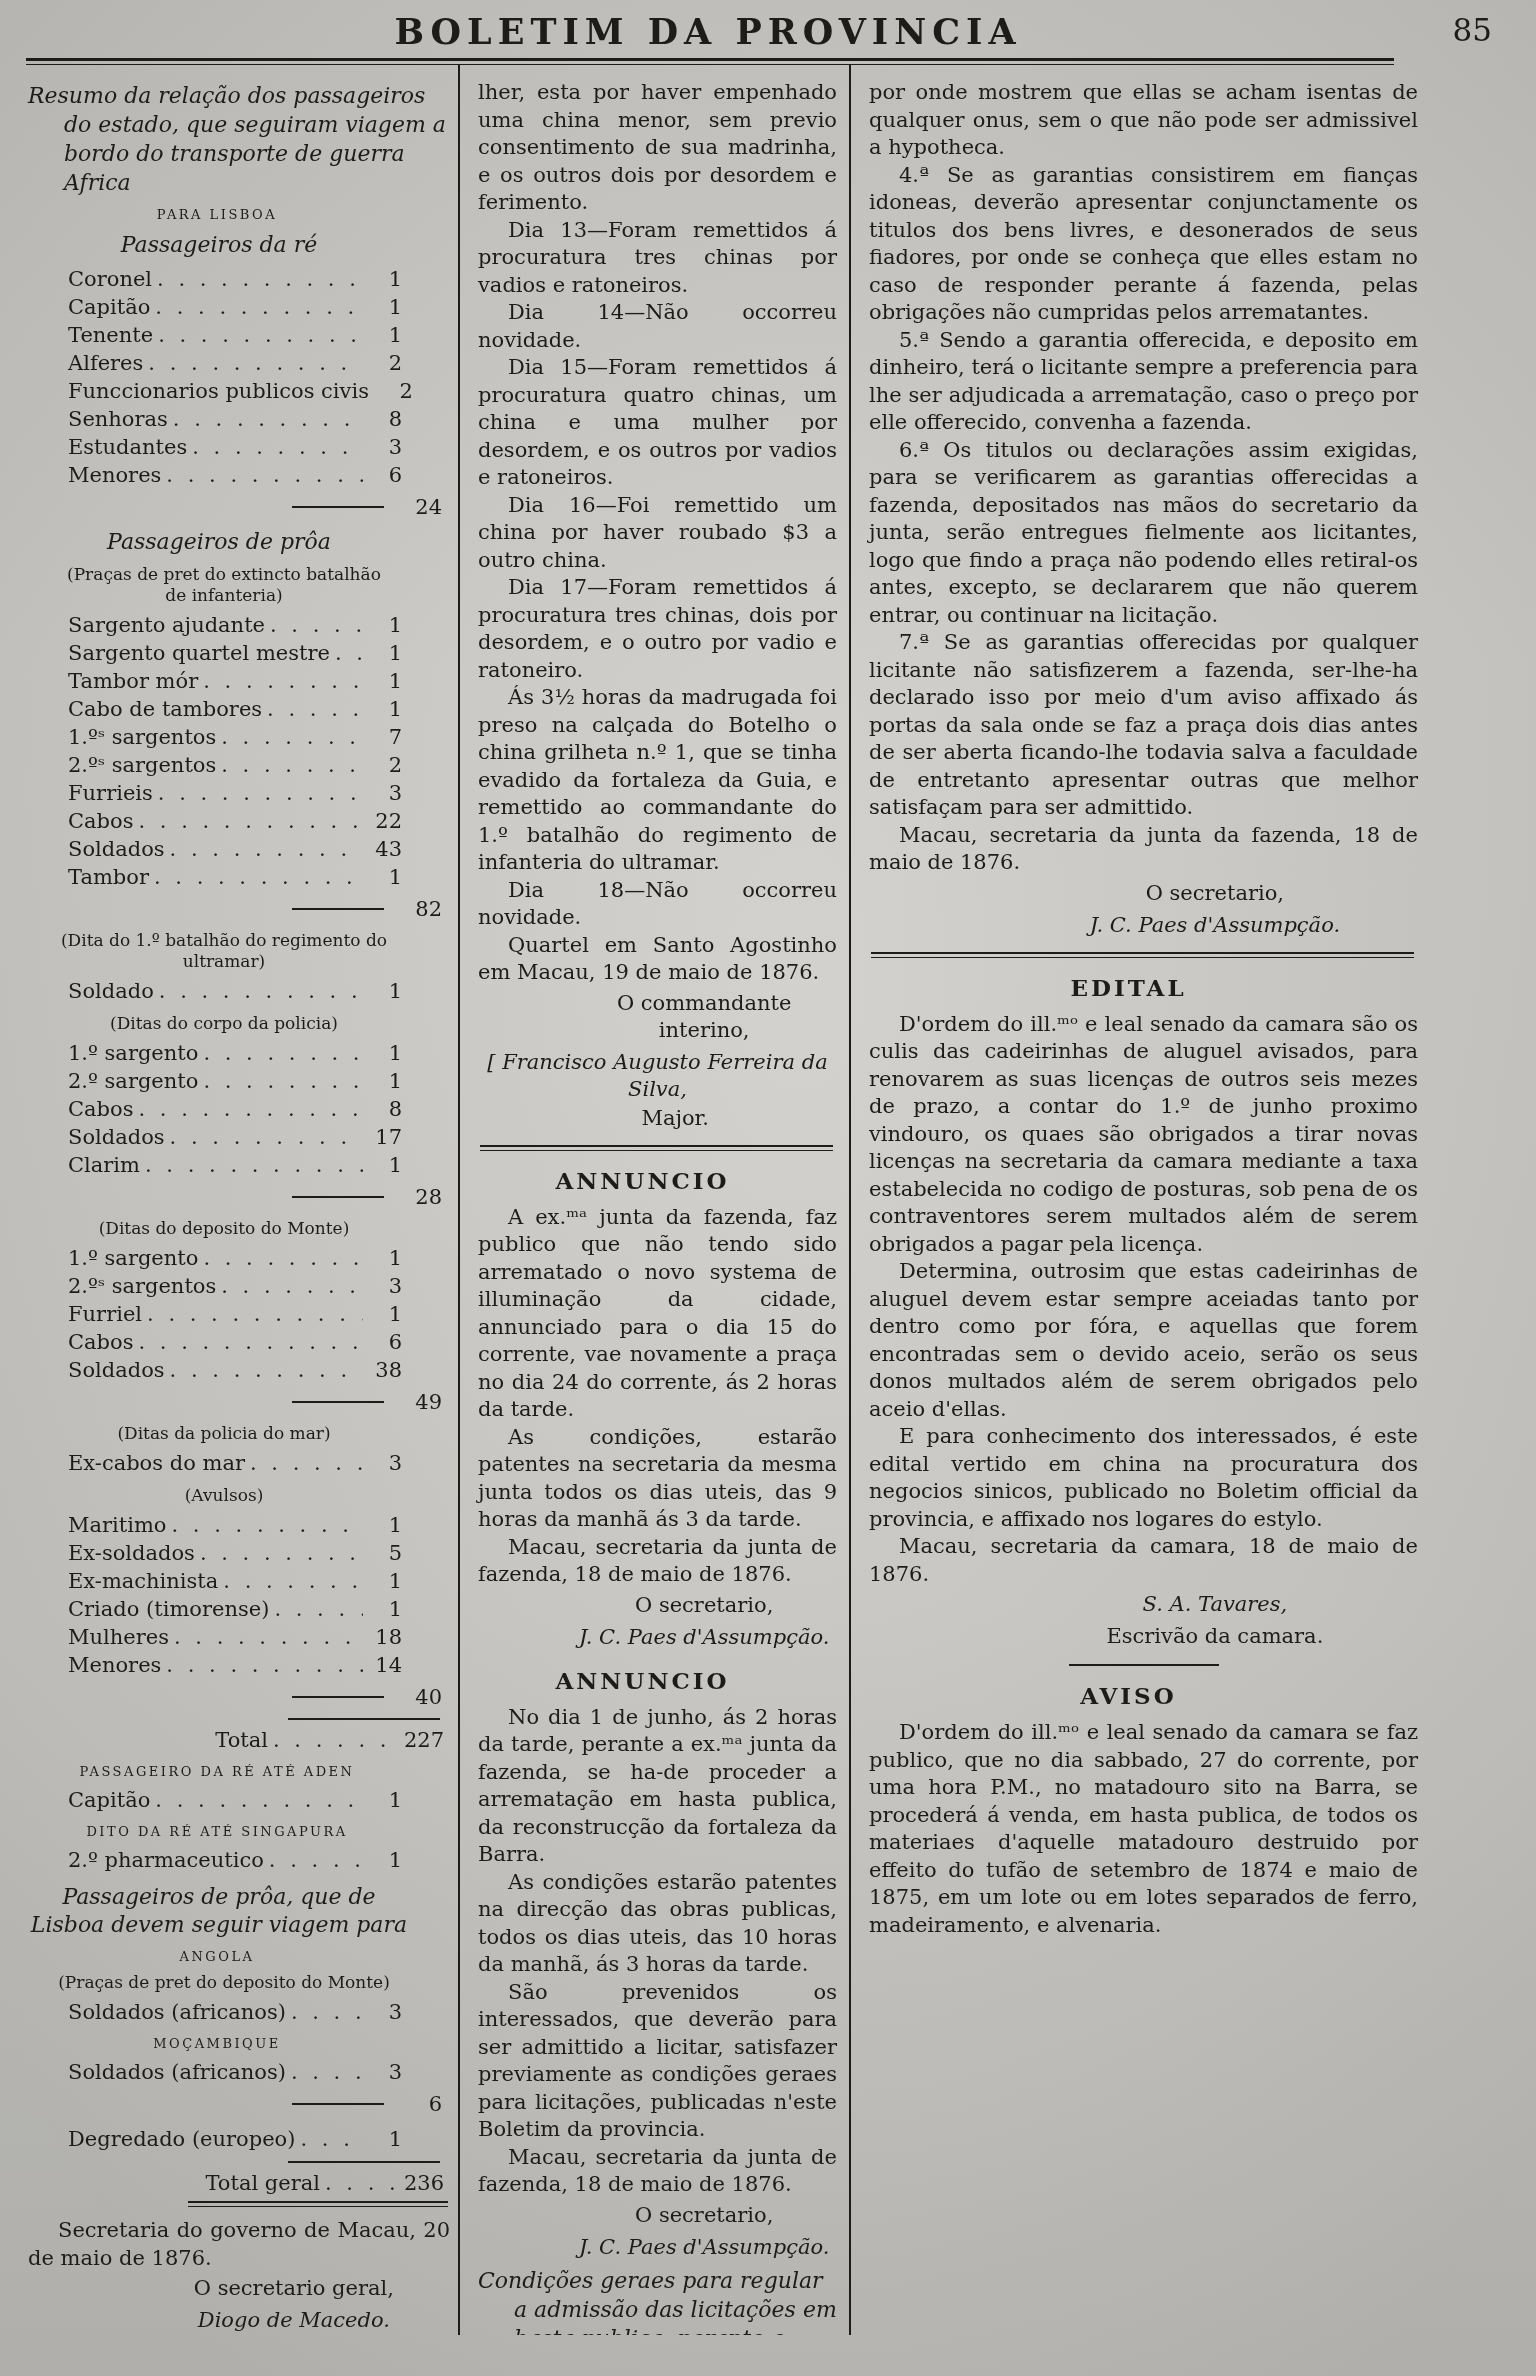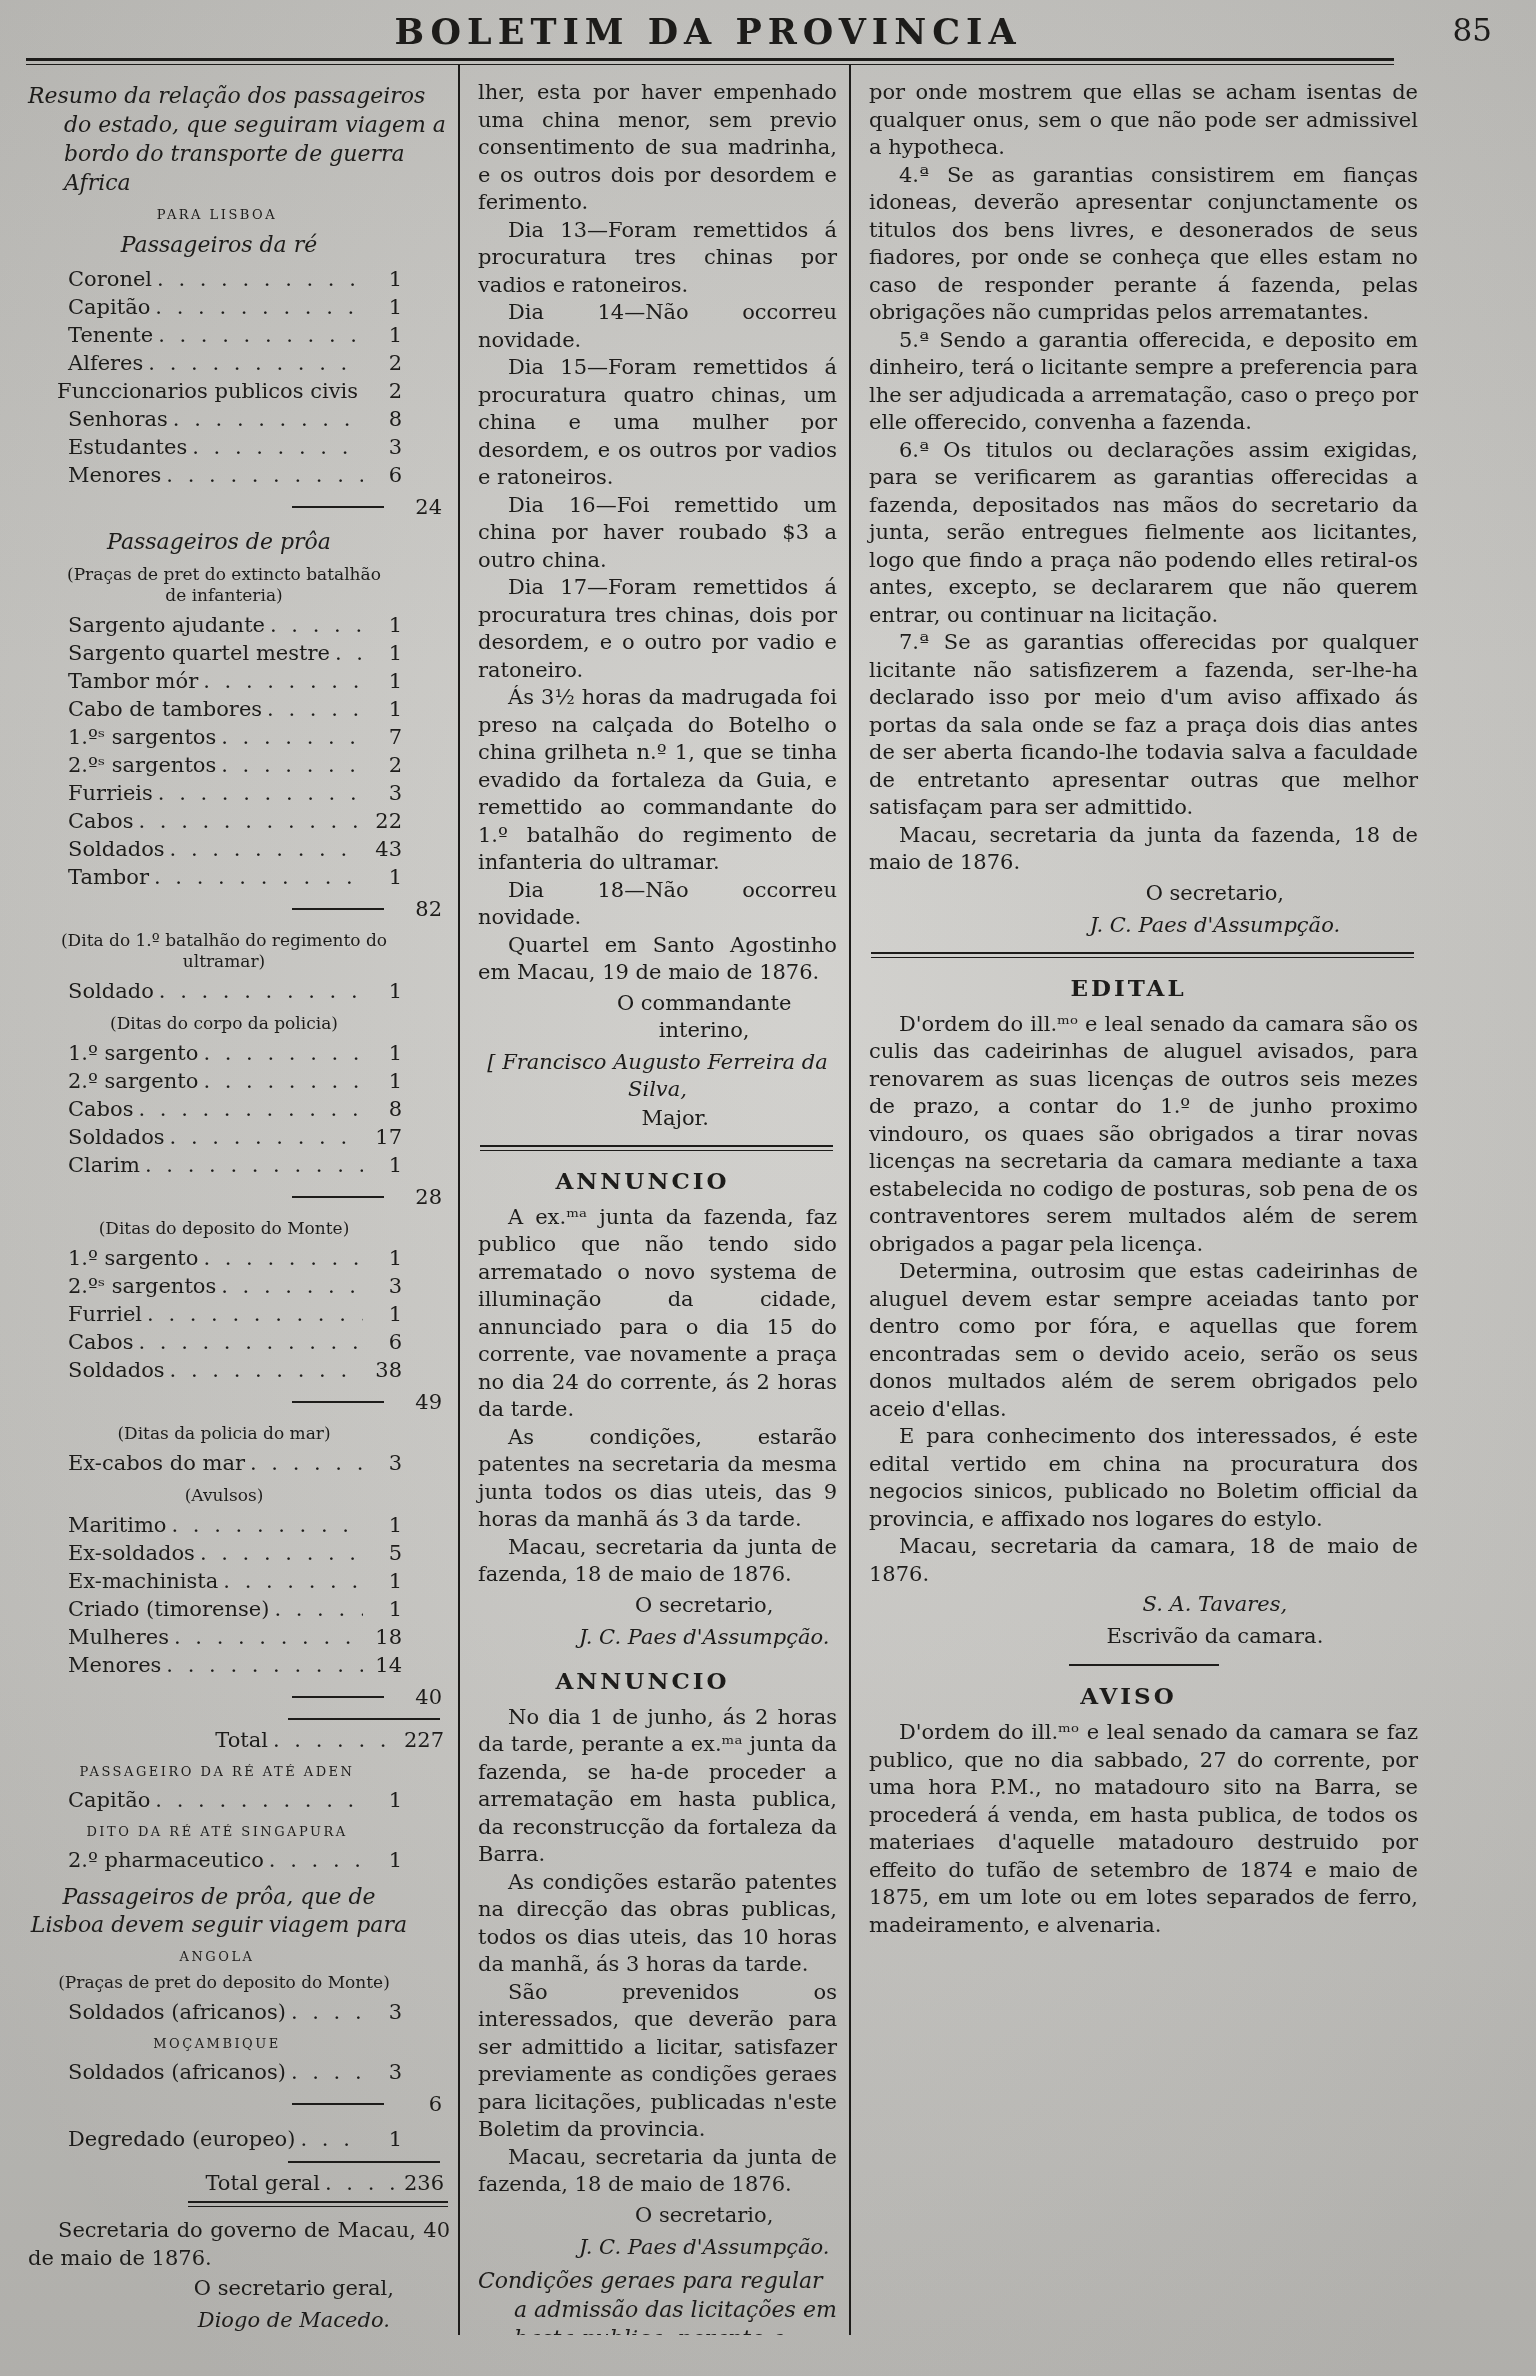--- a/index.html
+++ b/index.html
@@ -41,21 +41,21 @@
   .sig-center{ font-size:21px; line-height:27px; font-style:italic; text-align:center; margin:2px 0; }
   .sig-offset{ font-size:21px; line-height:27px; text-align:right; padding-right:128px; margin:1px 0 6px; }
   .head{ font-size:23px; font-weight:bold; letter-spacing:3px; text-align:center; margin:16px 30px 10px 0; }
   .caps{ font-size:13px; letter-spacing:2.5px; text-align:center; margin:10px 44px 7px 0; }
   .it-center{ font-style:italic; font-size:22px; line-height:28px; text-align:center; margin:9px 40px 6px 0; }
   .it-hang{ font-style:italic; font-size:22px; line-height:29px; padding-left:36px; text-indent:-36px; margin:2px 0 9px; }
   .note{ font-size:17px; line-height:21px; text-align:center; margin:8px 60px 5px 30px; }
 
   
   .rows{ margin:2px 0; }
-  .row{ display:flex; align-items:baseline; font-size:21px; line-height:28px; padding-left:40px; padding-right:48px;justify-content:flex-end; }
+  .row{ display:flex; align-items:baseline; font-size:21px; line-height:28px; padding-left:40px; padding-right:48px; }
   .row .lbl{ white-space:nowrap; }
   .dots{ flex:1; overflow:hidden; white-space:nowrap; letter-spacing:4px; margin:0 5px; }
   .dots::after{ content:". . . . . . . . . . . . . . . . . . . . . . . . . . . . . . . . . . . . . . . ."; }
   .row .val{ min-width:34px; text-align:right; }
 
   .subtotal{ display:flex; justify-content:flex-end; align-items:center; padding-right:8px; margin:6px 0 9px; font-size:21px; }
   .subtotal .dash{ width:92px; border-top:2px solid var(--ink); margin-right:22px; }
   .subtotal .sval{ min-width:36px; text-align:right; }
 
   .hline{ margin:8px 10px 6px auto; width:152px; border-top:2px solid var(--ink); }
@@ -355,21 +355,21 @@
             <span class="val">1</span>
           </div>
         </div>
         <div class="hline"></div>
         <div class="total-row geral">
           <span class="tlbl">Total geral</span>
           <span class="dots dots-t"></span>
           <span class="tval">236</span>
         </div>
         <div class="total-geral-rule"></div>
-        <p class="para">Secretaria do governo de Macau, 40 de maio de 1876.</p>
+        <p class="para">Secretaria do governo de Macau, 20 de maio de 1876.</p>
         <p class="sig">O secretario geral,</p>
         <p class="sig italic">Diogo de Macedo.</p>
       </section>
     <section class="col col-mid">
         <p class="para flush">lher, esta por haver empenhado uma china menor, sem previo consentimento de sua madrinha, e os outros dois por desordem e ferimento.</p>
         <p class="para">Dia 13—Foram remettidos á procuratura tres chinas por vadios e ratoneiros.</p>
         <p class="para">Dia 14—Não occorreu novidade.</p>
         <p class="para">Dia 15—Foram remettidos á procuratura quatro chinas, um china e uma mulher por desordem, e os outros por vadios e ratoneiros.</p>
         <p class="para">Dia 16—Foi remettido um china por haver roubado $3 a outro china.</p>
         <p class="para">Dia 17—Foram remettidos á procuratura tres chinas, dois por desordem, e o outro por vadio e ratoneiro.</p>

